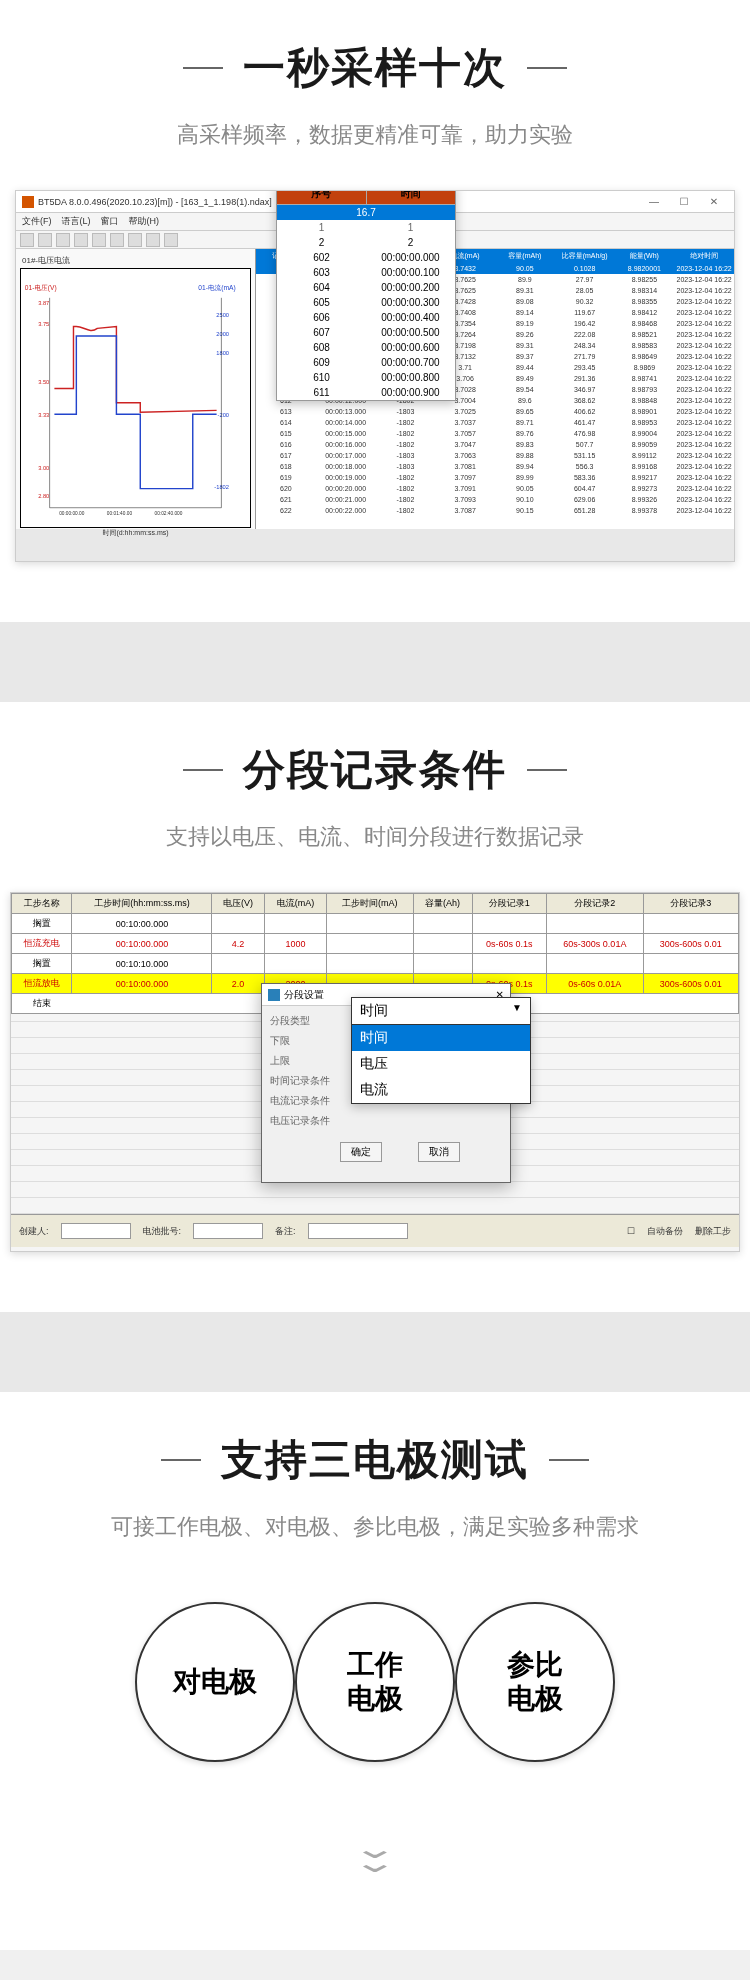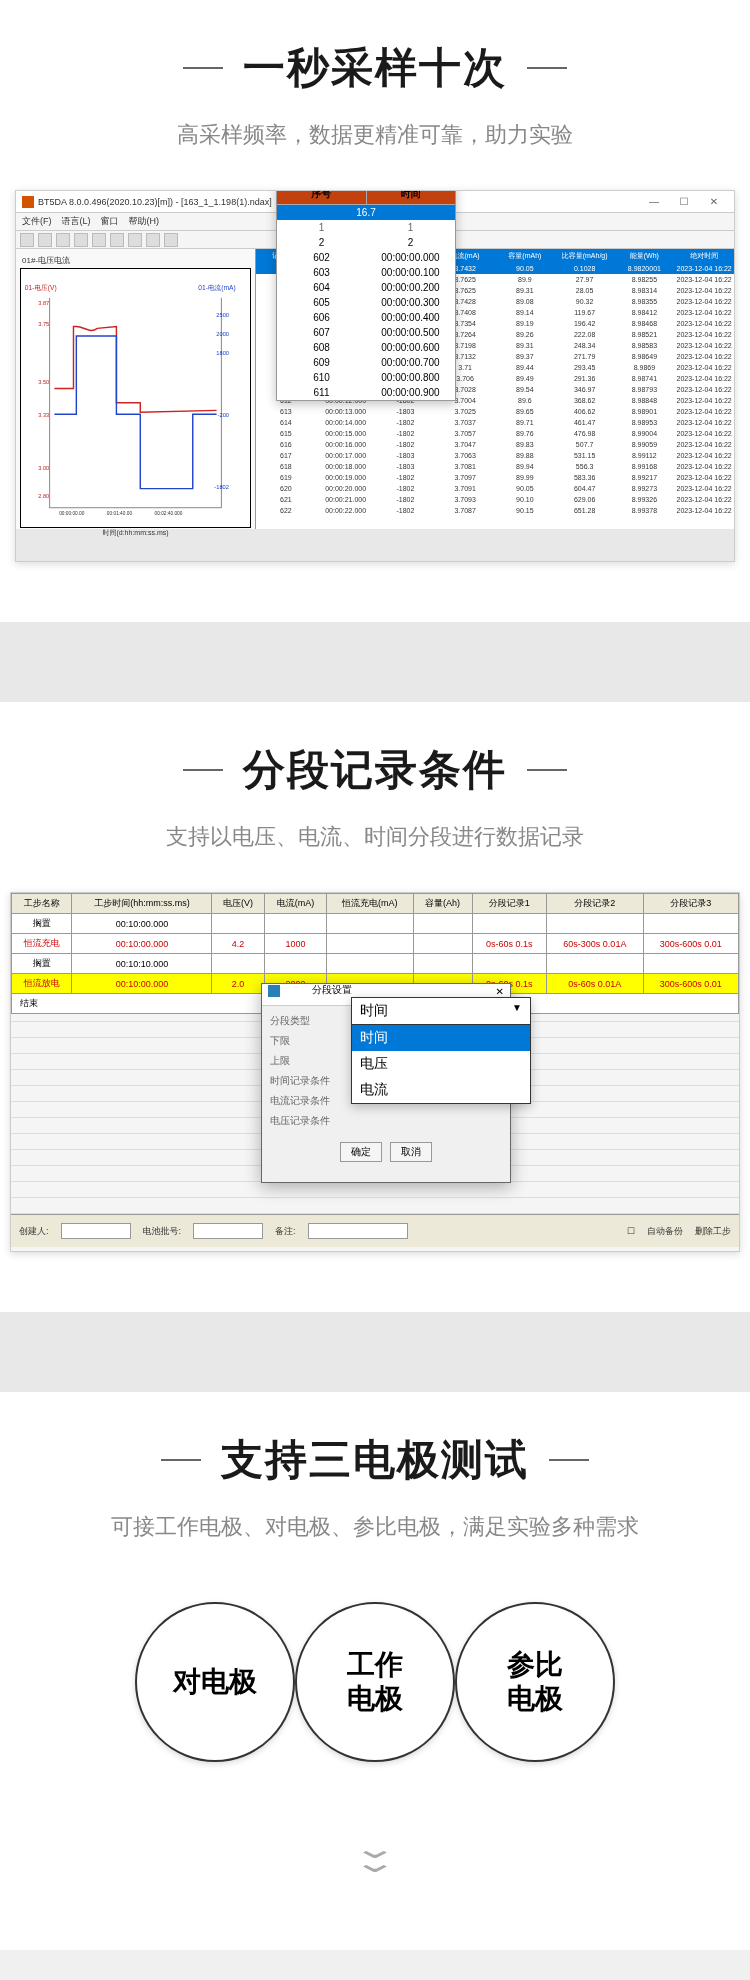--- a/index.html
+++ b/index.html
@@ -42,32 +42,32 @@
 .popup-row:first-of-type span { color: #666; }
 
 .gap { height: 80px; background: #e8e8e8; }
 
 .screenshot2 { margin: 0 10px; background: #f5f5f5; border: 1px solid #ccc; box-shadow: 0 2px 8px rgba(0,0,0,0.15); height: 360px; position: relative; overflow: hidden; }
 .table2 { width: 100%; border-collapse: collapse; font-size: 9px; background: #fff; }
 .table2 th, .table2 td { border: 1px solid #999; padding: 3px 4px; text-align: center; }
 .table2 th { background: #ece9d8; font-weight: normal; }
 .table2 .row-red { color: #c00; }
 .table2 .row-yellow { background: #ffff00; color: #c00; }
-.table2 .row-end td { text-align: left; padding-left: 8px; }
+.table2 .row-end td { text-align: left; padding-left: 21px; }
 .grid-bg { height: 200px; background: repeating-linear-gradient(0deg, #ddd 0, #ddd 1px, #f5f5f5 1px, #f5f5f5 16px), repeating-linear-gradient(90deg, #ddd 0, #ddd 1px, transparent 1px, transparent 60px); }
 .form-bottom { height: 28px; background: #ece9d8; border-top: 1px solid #999; display: flex; align-items: center; padding: 16px 8px; gap: 12px; font-size: 9px; color: #333; }
 .form-bottom input { border: 1px solid #999; height: 16px; font-size: 9px; }
 
 .dialog2 { position: absolute; top: 90px; left: 250px; width: 250px; height: 200px; background: #f0f0f0; border: 1px solid #666; box-shadow: 0 4px 16px rgba(0,0,0,0.3); }
-.dialog2-title { height: 22px; background: #fff; border-bottom: 1px solid #ccc; display: flex; align-items: flex-end; padding: 8px 6px; font-size: 10px; gap: 28px; }
+.dialog2-title { height: 22px; background: #fff; border-bottom: 1px solid #ccc; display: flex; align-items: center; padding: 8px 6px; font-size: 10px; }
 .dialog2-title-icon { width: 12px; height: 12px; background: #2980b9; margin-right: 4px; }
 .dialog2-body { display: flex; padding: 8px; gap: 8px; }
 .dialog2-labels { display: flex; flex-direction: column; gap: 6px; font-size: 10px; color: #666; }
 .dialog2-btn-row { display:flex; gap:8px; justify-content:center; padding:6px; }
-.dialog2-btn { border:1px solid #999; background:#f5f5f5; font-size:10px; padding:2px 10px; }
+.dialog2-btn { border:1px solid #999; background:#f5f5f5; font-size:10px; padding:2px 10px;margin-left:28px; }
 
 .dropdown2 { position: absolute; top: 104px; left: 340px; width: 180px; background: #fff; border: 1px solid #333; z-index: 20; font-size: 14px; box-shadow: 0 3px 10px rgba(0,0,0,0.25); }
 .dropdown2 .dd-closed { display: flex; justify-content: space-between; padding: 4px 8px; border-bottom: 1px solid #333; background: #fff; }
 .dropdown2 .dd-closed .arrow { font-size: 10px; }
 .dropdown2 .dd-opt { padding: 4px 8px; }
 .dropdown2 .dd-opt.sel { background: #0078d7; color: #fff; }
 
 .electrodes { display: flex; justify-content: center; padding: 20px 40px 60px; }
 .electrode { width: 160px; height: 160px; border: 2px solid #333; border-radius: 50%; display: flex; align-items: center; justify-content: center; font-size: 28px; font-weight: bold; text-align: center; line-height: 1.2; background: #fff; box-shadow: 0 2px 6px rgba(0,0,0,0.15); }
 .electrode.two-line { font-size: 28px; }
@@ -462,21 +462,21 @@
   <div class="subheading">支持以电压、电流、时间分段进行数据记录</div>
 
   <div class="screenshot2">
     <table class="table2">
       <thead>
           <tr id="table2-head">
             <th>工步名称</th>
             <th>工步时间(hh:mm:ss.ms)</th>
             <th>电压(V)</th>
             <th>电流(mA)</th>
-            <th>恒流充电(mA)</th>
+            <th>工步时间(mA)</th>
             <th>容量(Ah)</th>
             <th>分段记录1</th>
             <th>分段记录2</th>
             <th>分段记录3</th>
           </tr>
         </thead>
       <tbody id="table2-body">
           <tr>
             <td>搁置</td>
             <td>00:10:00.000</td>

